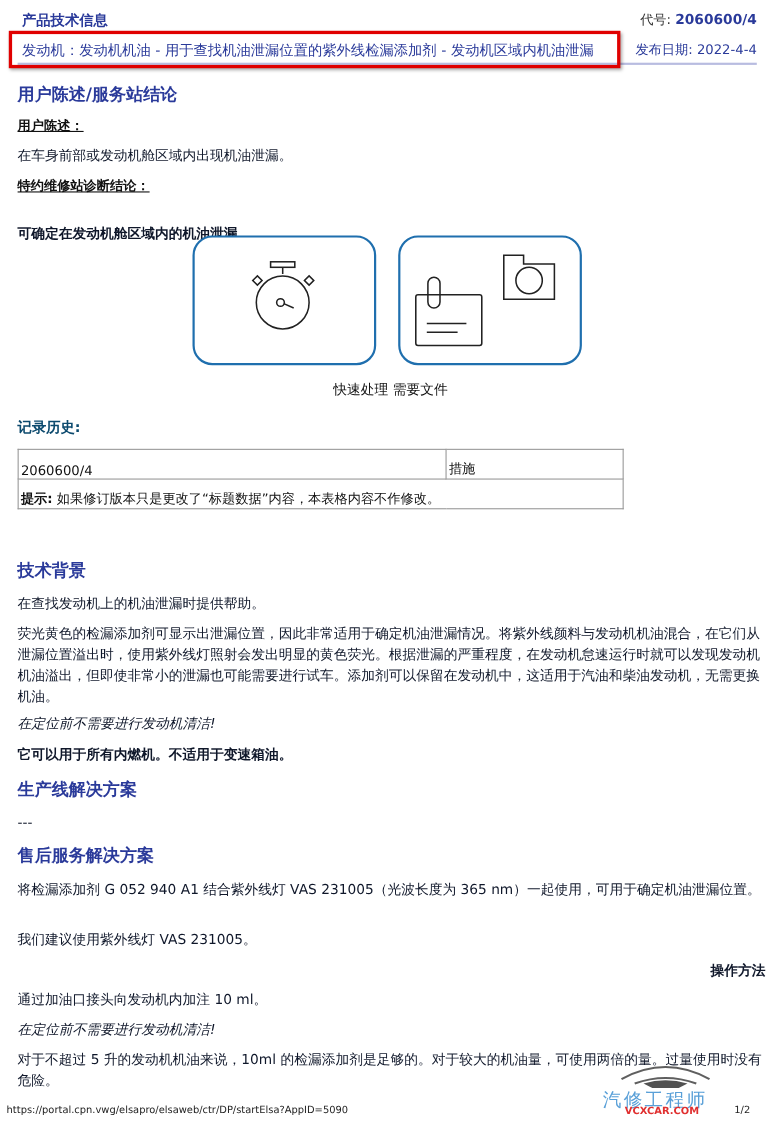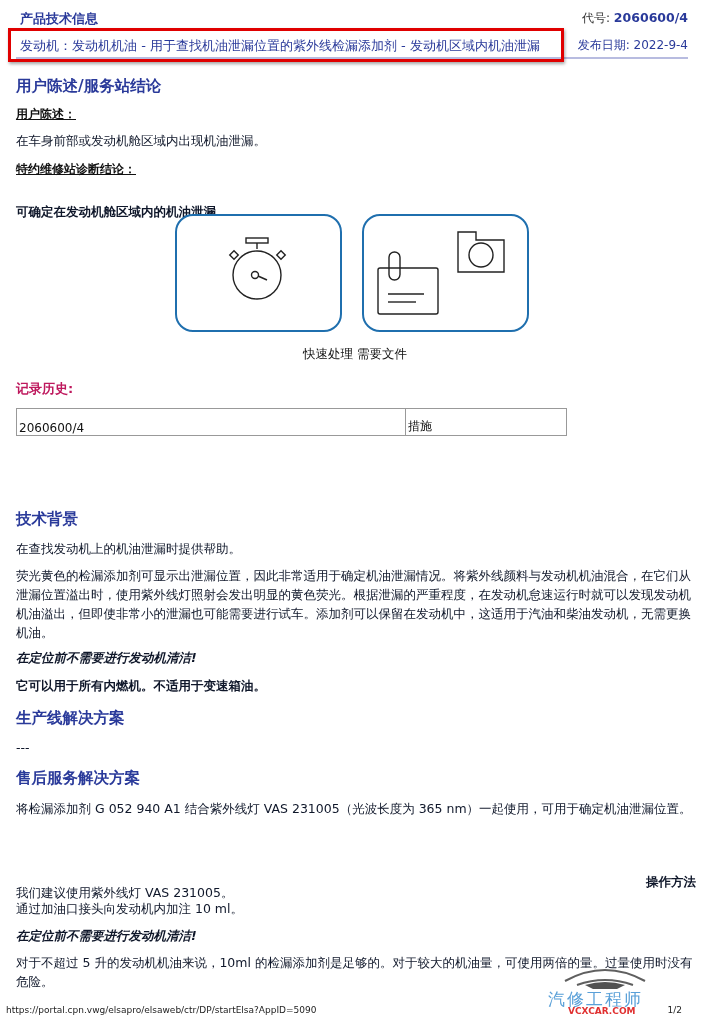--- a/index.html
+++ b/index.html
@@ -21,27 +21,27 @@
   .title-text {
     left: 20px; top: 37px; font-size: 13px; color: #2a3a9a; white-space: nowrap;
   }
   .underline-bar { left: 16px; top: 57px; width: 672px; height: 2px; background: #b8bce0; }
   h2.section {
     position: absolute; margin: 0; font-size: 15.5px; font-weight: bold; color: #2a3a9a; left: 16px;
   }
   .sub-u { position: absolute; left: 16px; font-size: 12px; font-weight: bold; text-decoration: underline; color: #111; }
   .para { position: absolute; left: 16px; width: 680px; font-size: 12.5px; line-height: 19px; color: #0f172a; }
   .para.bold { font-weight: bold; }
-  .para.bi { font-weight: bold; font-style: italic; }
+  .para.bi { font-weight: normal; font-style: italic; }
   .icon-card {
     position: absolute; top: 214px; width: 167px; height: 118px;
     border: 2.5px solid #1f6fae; border-radius: 18px; box-sizing: border-box; background: #fff;
   }
   .caption { position: absolute; top: 346px; left: 0; width: 710px; text-align: center; font-size: 12.5px; }
-  .hist-title { position: absolute; left: 16px; top: 380px; font-size: 13px; font-weight: bold; color: #be185d; }
+  .hist-title { position: absolute; left: 16px; top: 380px; font-size: 13px; font-weight: bold; color: #0c4a6e; }
   table.hist {
     position: absolute; left: 16px; top: 408px; width: 551px; border-collapse: collapse; font-size: 12px;
   }
   table.hist td { border: 1.5px solid #999; padding: 0 2px; vertical-align: bottom; }
   table.hist tr.h td { height: 26px; font-weight: bold; }
   table.hist tr.r td { height: 26px; }
   table.hist tr.note td { height: 26px; }
   .footer-url { position: absolute; left: 6px; top: 1005px; font-size: 9px; color: #222; }
   .footer-page { position: absolute; right: 28px; top: 1005px; font-size: 9px; color: #222; text-align: center; }
   .wm { position: absolute; left: 545px; top: 955px; width: 120px; height: 62px; opacity: 0.85; }
@@ -51,21 +51,21 @@
 </head>
 <body>
 
 <div class="abs header-label">产品技术信息</div>
 <div class="abs code-line">
   <span>代号:</span>
   <b>2060600/4</b>
 </div>
 <div class="abs date-line">
   <span>发布日期:</span>
-  <span>2022-9-4</span>
+  <span>2022-4-4</span>
 </div>
 <div class="abs underline-bar"></div>
 <div class="abs title-text">发动机：发动机机油 - 用于查找机油泄漏位置的紫外线检漏添加剂 - 发动机区域内机油泄漏</div>
 <div class="abs title-box"></div>
 
 <h2 class="section" style="top:76px;">用户陈述/服务站结论</h2>
 <div class="sub-u" style="top:106px;">用户陈述：</div>
 <div class="para" style="top:131px;">在车身前部或发动机舱区域内出现机油泄漏。</div>
 <div class="sub-u" style="top:161px;">特约维修站诊断结论：</div>
 <div class="para" style="top:202px;font-weight:bold;">可确定在发动机舱区域内的机油泄漏。</div>
@@ -97,35 +97,41 @@
 </div>
 <div class="caption">快速处理 需要文件</div>
 
 <div class="hist-title">记录历史:</div>
 <table class="hist">
   <tbody>
   <tr class="r">
     <td>2060600/4</td>
     <td>措施</td>
   </tr>
+  <tr class="note">
+    <td colspan="2">
+      <b>提示:</b>
+      <span>如果修订版本只是更改了“标题数据”内容，本表格内容不作修改。</span>
+    </td>
+  </tr>
 </tbody>
   </table>
 
 <h2 class="section" style="top:509px;">技术背景</h2>
 <div class="para" style="top:539px;">在查找发动机上的机油泄漏时提供帮助。</div>
 <div class="para" style="top:566px;">荧光黄色的检漏添加剂可显示出泄漏位置，因此非常适用于确定机油泄漏情况。将紫外线颜料与发动机机油混合，在它们从泄漏位置溢出时，使用紫外线灯照射会发出明显的黄色荧光。根据泄漏的严重程度，在发动机怠速运行时就可以发现发动机机油溢出，但即使非常小的泄漏也可能需要进行试车。添加剂可以保留在发动机中，这适用于汽油和柴油发动机，无需更换机油。</div>
 <div class="para bi" style="top:648px;">在定位前不需要进行发动机清洁!</div>
 <div class="para bold" style="top:676px;">它可以用于所有内燃机。不适用于变速箱油。</div>
 
 <h2 class="section" style="top:708px;">生产线解决方案</h2>
 <div class="para" style="top:738px;">---</div>
 
 <h2 class="section" style="top:768px;">售后服务解决方案</h2>
 <div class="para" style="top:799px;">将检漏添加剂 G 052 940 A1 结合紫外线灯 VAS 231005（光波长度为 365 nm）一起使用，可用于确定机油泄漏位置。</div>
-<div class="para" style="top:883px;">我们建议使用紫外线灯 VAS 231005。</div>
+<div class="para" style="top:844px;">我们建议使用紫外线灯 VAS 231005。</div>
 <div class="para bold" style="top:872px;text-align:right;">操作方法</div>
 <div class="para" style="top:899px;">通过加油口接头向发动机内加注 10 ml。</div>
 <div class="para bi" style="top:926px;">在定位前不需要进行发动机清洁!</div>
 <div class="para" style="top:953px;">对于不超过 5 升的发动机机油来说，10ml 的检漏添加剂是足够的。对于较大的机油量，可使用两倍的量。过量使用时没有危险。</div>
 
 <svg class="wm" viewBox="0 0 120 62">
   <g fill="none" stroke="#444" stroke-width="2">
     <path d="M20 26 Q60 4 100 26"></path>
     <path d="M32 30 Q60 20 88 30"></path>
   </g>

